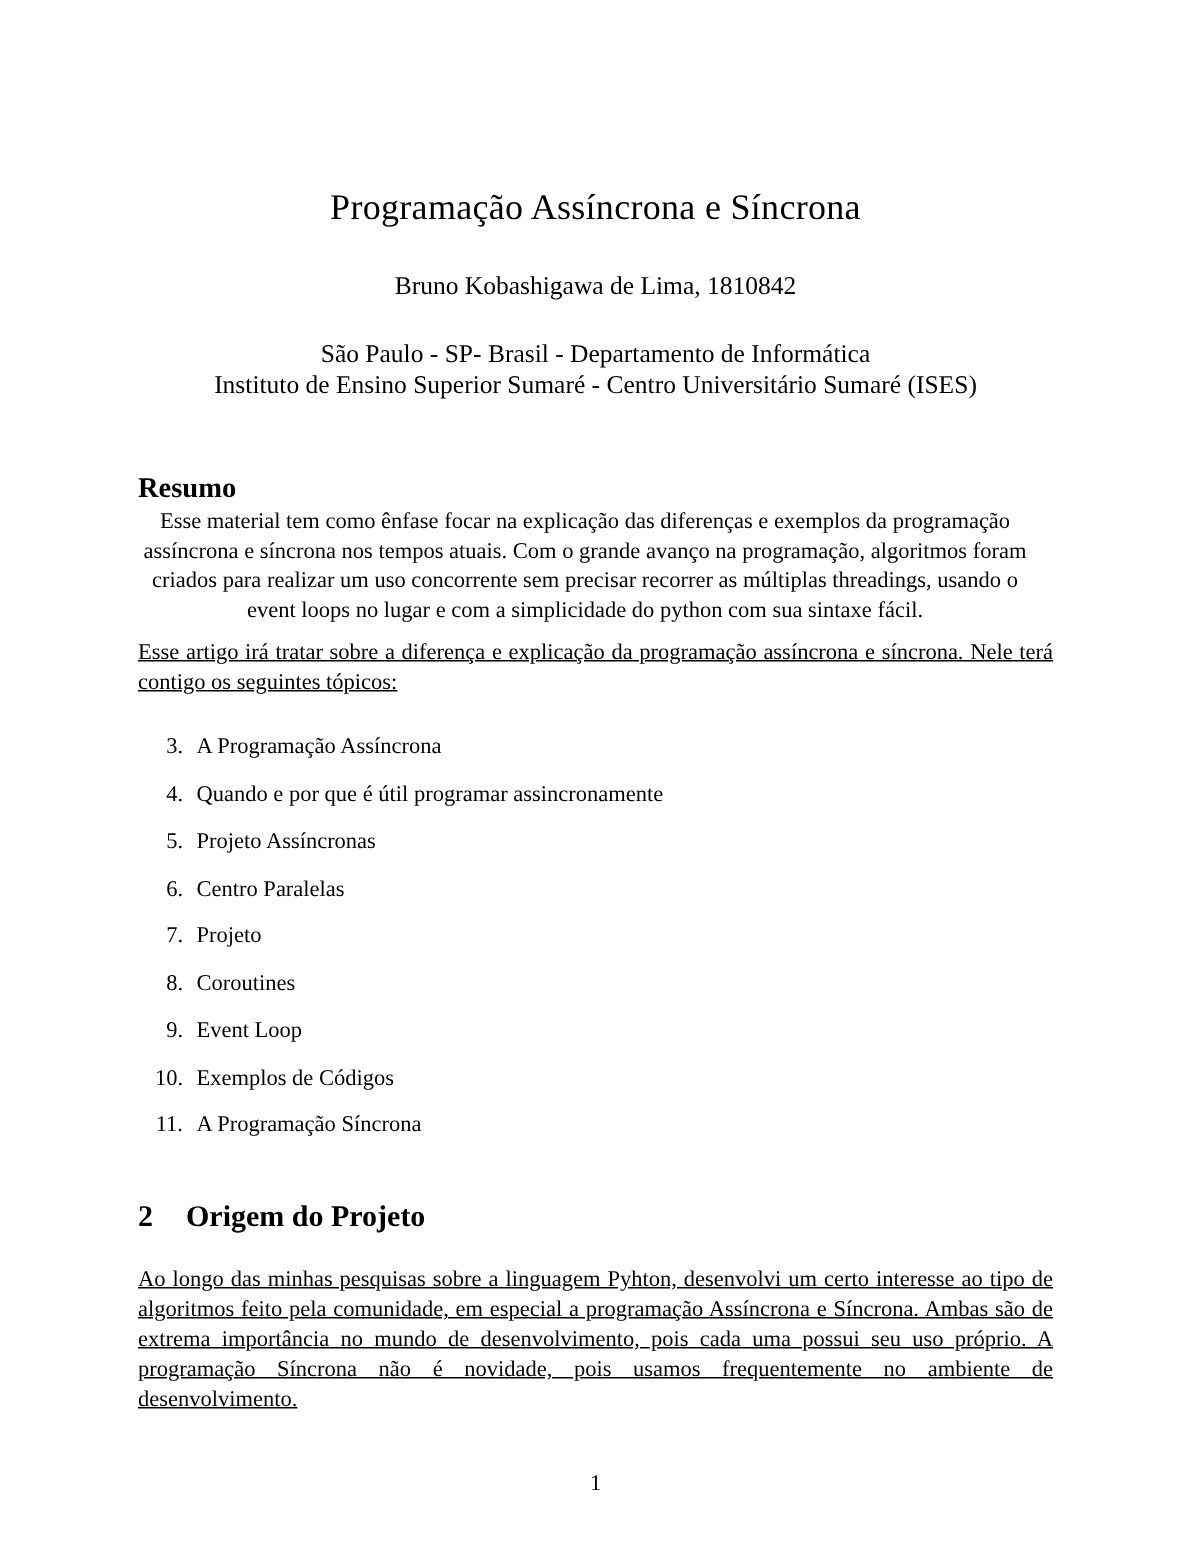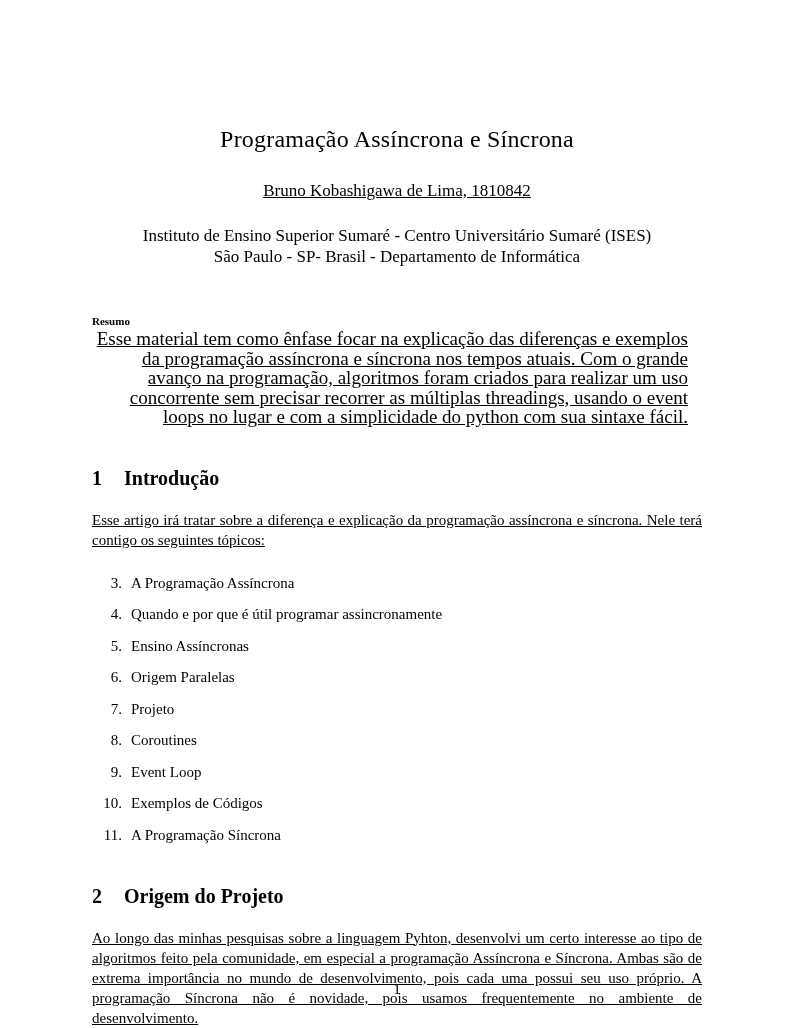--- a/index.html
+++ b/index.html
@@ -25,46 +25,44 @@
     font-size: 24px;
     font-weight: normal;
     text-align: center;
     margin: 0 0 28px 0;
     letter-spacing: 0.2px;
   }
   .author {
     font-size: 17px;
     text-align: center;
     margin: 0 0 24px 0;
-    text-decoration: underline;
   }
   .institution {
     font-size: 17px;
     text-align: center;
     line-height: 21px;
     margin: 0 0 48px 0;
   }
 
   
   .abstract {
     margin: 0 0 8px 0;
   }
   .abstract-label {
     font-weight: bold;
-    font-size: 11px;
+    font-size: 19px;
     display: block;
     margin-bottom: 2px;
   }
   .abstract-text {
     margin: 0;
-    font-size: 19px;
+    font-size: 15px;
     line-height: 19.5px;
     max-width: 596px;
-    text-align: right;
-    text-decoration: underline;
+    text-align: center;
   }
 
   
   .section-heading {
     font-size: 20px;
     font-weight: bold;
     margin: 40px 0 20px 0;
   }
   .section-number {
     display: inline-block;
@@ -111,51 +109,48 @@
 </head>
 <body>
 
 <div class="page">
 
   <h1 class="title">Programação Assíncrona e Síncrona</h1>
 
   <div class="author">Bruno Kobashigawa de Lima, 1810842</div>
 
   <div class="institution">
+    <div>São Paulo - SP- Brasil - Departamento de Informática</div>
     <div>Instituto de Ensino Superior Sumaré - Centro Universitário Sumaré (ISES)</div>
-    <div>São Paulo - SP- Brasil - Departamento de Informática</div>
   </div>
 
   <div class="abstract">
     <span class="abstract-label">Resumo</span>
     <p class="abstract-text">Esse material tem como ênfase focar na explicação das diferenças e exemplos da programação assíncrona e síncrona nos tempos atuais. Com o grande avanço na programação, algoritmos foram criados para realizar um uso concorrente sem precisar recorrer as múltiplas threadings, usando o event loops no lugar e com a simplicidade do python com sua sintaxe fácil.</p>
   </div>
 
-  <h2 class="section-heading">
-    <span class="section-number">1</span><span>Introdução</span>
-  </h2>
 
   <p class="para">Esse artigo irá tratar sobre a diferença e explicação da programação assíncrona e síncrona. Nele terá contigo os seguintes tópicos:</p>
 
   <div class="topics">
     <div class="topic">
       <span class="topic-number">3.</span>
       <span class="topic-label">A Programação Assíncrona</span>
     </div>
     <div class="topic">
       <span class="topic-number">4.</span>
       <span class="topic-label">Quando e por que é útil programar assincronamente</span>
     </div>
     <div class="topic">
       <span class="topic-number">5.</span>
-      <span class="topic-label">Ensino Assíncronas</span>
+      <span class="topic-label">Projeto Assíncronas</span>
     </div>
     <div class="topic">
       <span class="topic-number">6.</span>
-      <span class="topic-label">Origem Paralelas</span>
+      <span class="topic-label">Centro Paralelas</span>
     </div>
     <div class="topic">
       <span class="topic-number">7.</span>
       <span class="topic-label">Projeto</span>
     </div>
     <div class="topic">
       <span class="topic-number">8.</span>
       <span class="topic-label">Coroutines</span>
     </div>
     <div class="topic">

